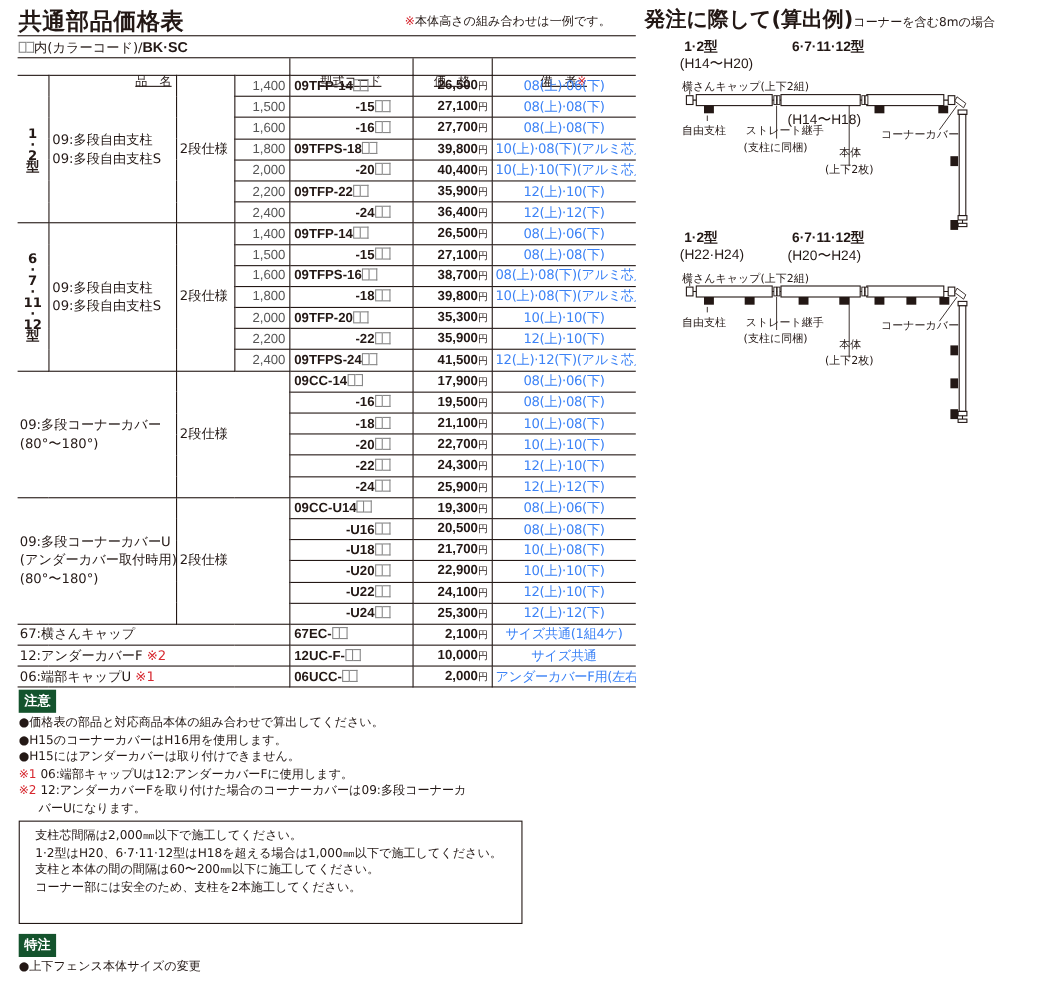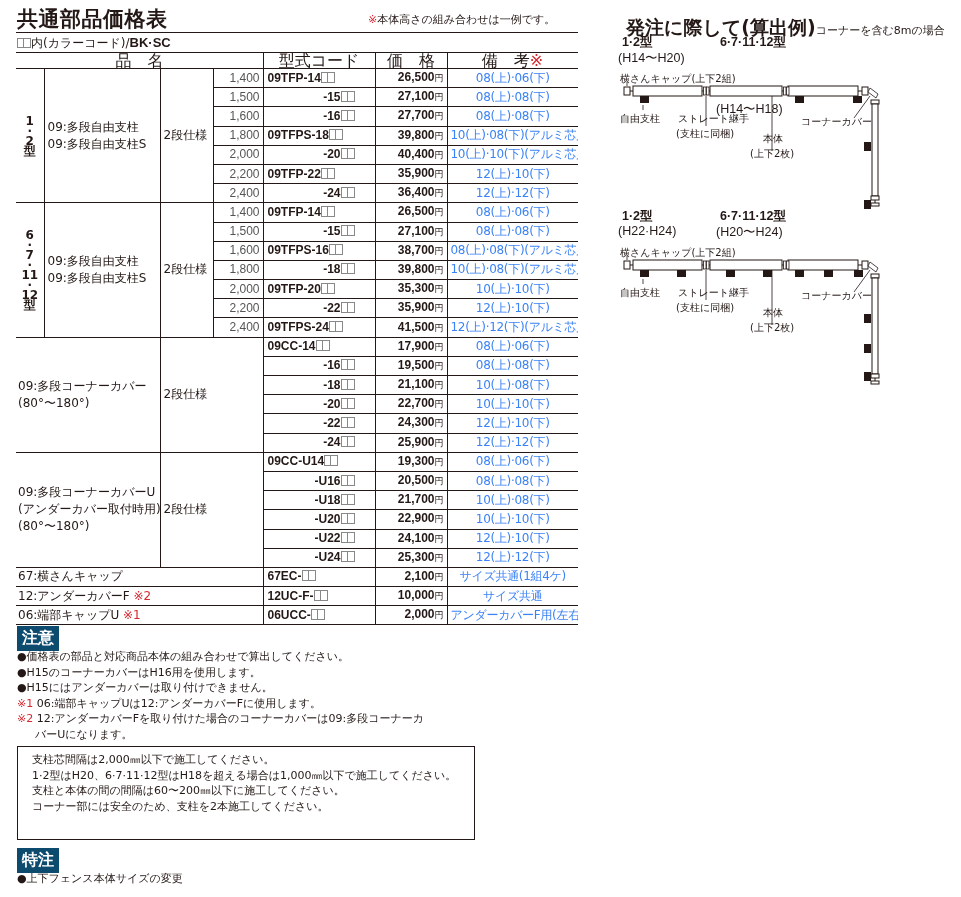--- a/index.html
+++ b/index.html
@@ -7,43 +7,43 @@
   .abs{position:absolute;}
   .title{left:17px;top:5px;font-size:21px;font-weight:bold;letter-spacing:0.5px;}
   .title-note{left:368px;top:12px;font-size:11px;color:#231815;}
   .red{color:#d7282f;}
   .hline{position:absolute;height:0;border-top:1px solid #231815;}
   .vline{position:absolute;width:0;border-left:1px solid #231815;}
   .colorcode{left:17px;top:35px;font-size:12px;}
   .colorcode b{font-family:"Liberation Sans",sans-serif;font-size:13px;}
   .sq{display:inline-block;width:7px;height:10px;border:1px solid #888;margin-right:0;vertical-align:-1px;box-sizing:border-box;}
   .sq+.sq{border-left:none;}
-  .hdr{font-size:16px;text-align:center;position:absolute;top:53px;height:15px;line-height:15px;}
+  .hdr{font-size:11px;text-align:center;position:absolute;top:66px;height:15px;line-height:15px;text-decoration:underline;}
   table.pt{border-collapse:collapse;position:absolute;left:16px;top:68px;width:562px;table-layout:fixed;}
   table.pt td{border:1px solid #231815;padding:0 3px;height:18.2px;line-height:17px;font-size:12px;white-space:nowrap;overflow:hidden;}
   table.pt tr td:first-child{border-left:none;}
   table.pt tr td:last-child{border-right:none;}
   td.h{text-align:right;color:#555;font-family:"Liberation Sans",sans-serif;font-size:13px;padding-right:4px;}
   td.code{font-family:"Liberation Sans",sans-serif;font-weight:bold;font-size:13.5px;}
   td.code.r{text-align:right;padding-right:20px;}
   td.code.l{text-align:left;padding-left:4px;}
   td.price{font-family:"Liberation Sans",sans-serif;font-weight:bold;font-size:13.5px;text-align:right;padding-right:8px;}
   td.price small{font-size:9px;font-weight:normal;}
   td.note{text-align:center;font-size:9.5px;color:#3b82f6;letter-spacing:-0.3px;}
   td.grp{text-align:center;font-weight:bold;font-size:12px;line-height:13px;vertical-align:middle;white-space:normal;}
   td.name{vertical-align:middle;font-size:12px;line-height:14px;white-space:normal;padding-left:6px;}
   td.spec{vertical-align:middle;font-size:12px;text-align:left;padding-left:3px;}
   .codesq{display:inline-block;width:7px;height:11px;border:1px solid #888;vertical-align:-1px;box-sizing:border-box;}
   .codesq+.codesq{border-left:none;}
-  .badge{background:#0c4a6e;color:#fff;font-weight:bold;font-size:16px;padding:2px 5px;display:inline-block;}
+  .badge{background:#14532d;color:#fff;font-weight:bold;font-size:12px;padding:2px 5px;display:inline-block;}
   .notes{left:17px;top:649px;font-size:11px;line-height:15.5px;}
   .notes div{white-space:nowrap;}
   .indent{padding-left:18px;}
   .box{left:17px;top:746px;width:458px;height:94px;border:1px solid #231815;box-sizing:border-box;padding:5px 14px;font-size:11px;line-height:15.5px;}
-  .right-title{left:626px;top:5px;font-size:19px;font-weight:bold;margin-top:10px;}
+  .right-title{left:586px;top:5px;font-size:19px;font-weight:bold;}
   .right-title span{font-size:11px;font-weight:normal;}
   .type-l{font-family:"Liberation Sans",sans-serif;font-weight:bold;font-size:12.5px;}
   .type-r{font-family:"Liberation Sans",sans-serif;font-size:12.5px;}
   .lbl{font-size:10px;white-space:nowrap;}
 </style>
 </head>
 <body>
 
 <div class="abs title">共通部品価格表</div>
 <div class="abs title-note"><span class="red">※</span><span id="tn">本体高さの組み合わせは一例です。</span></div>

